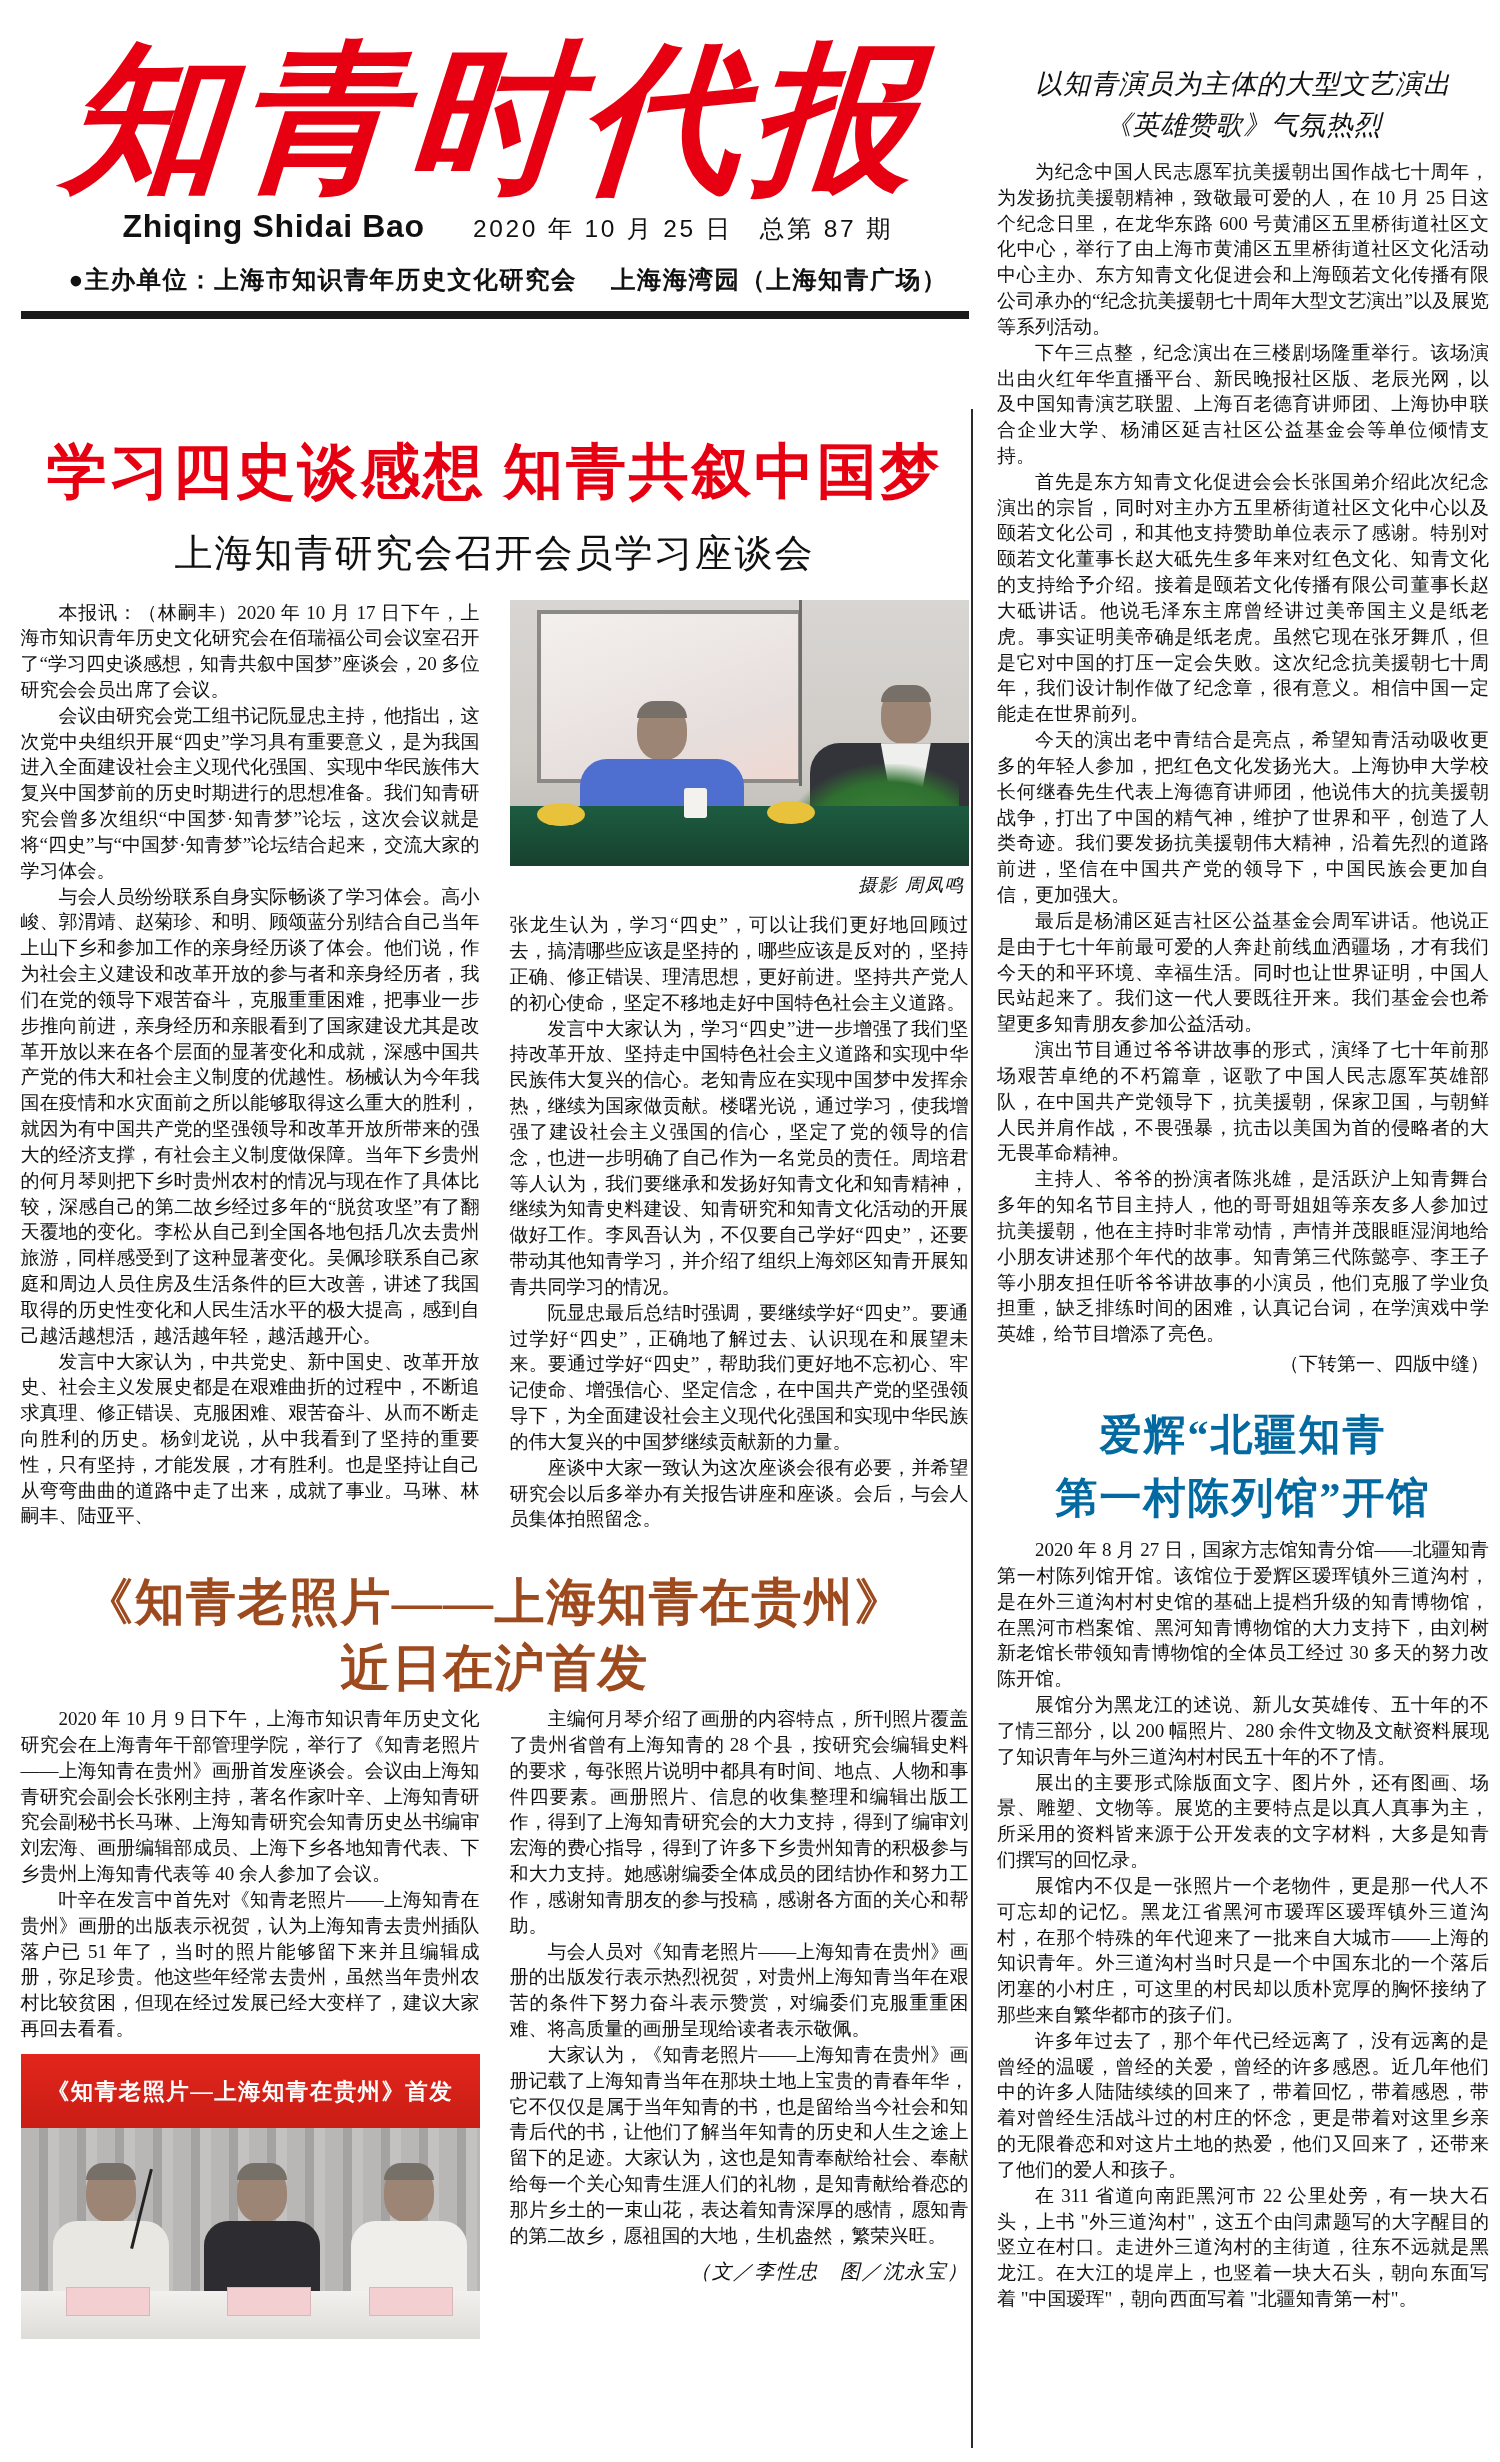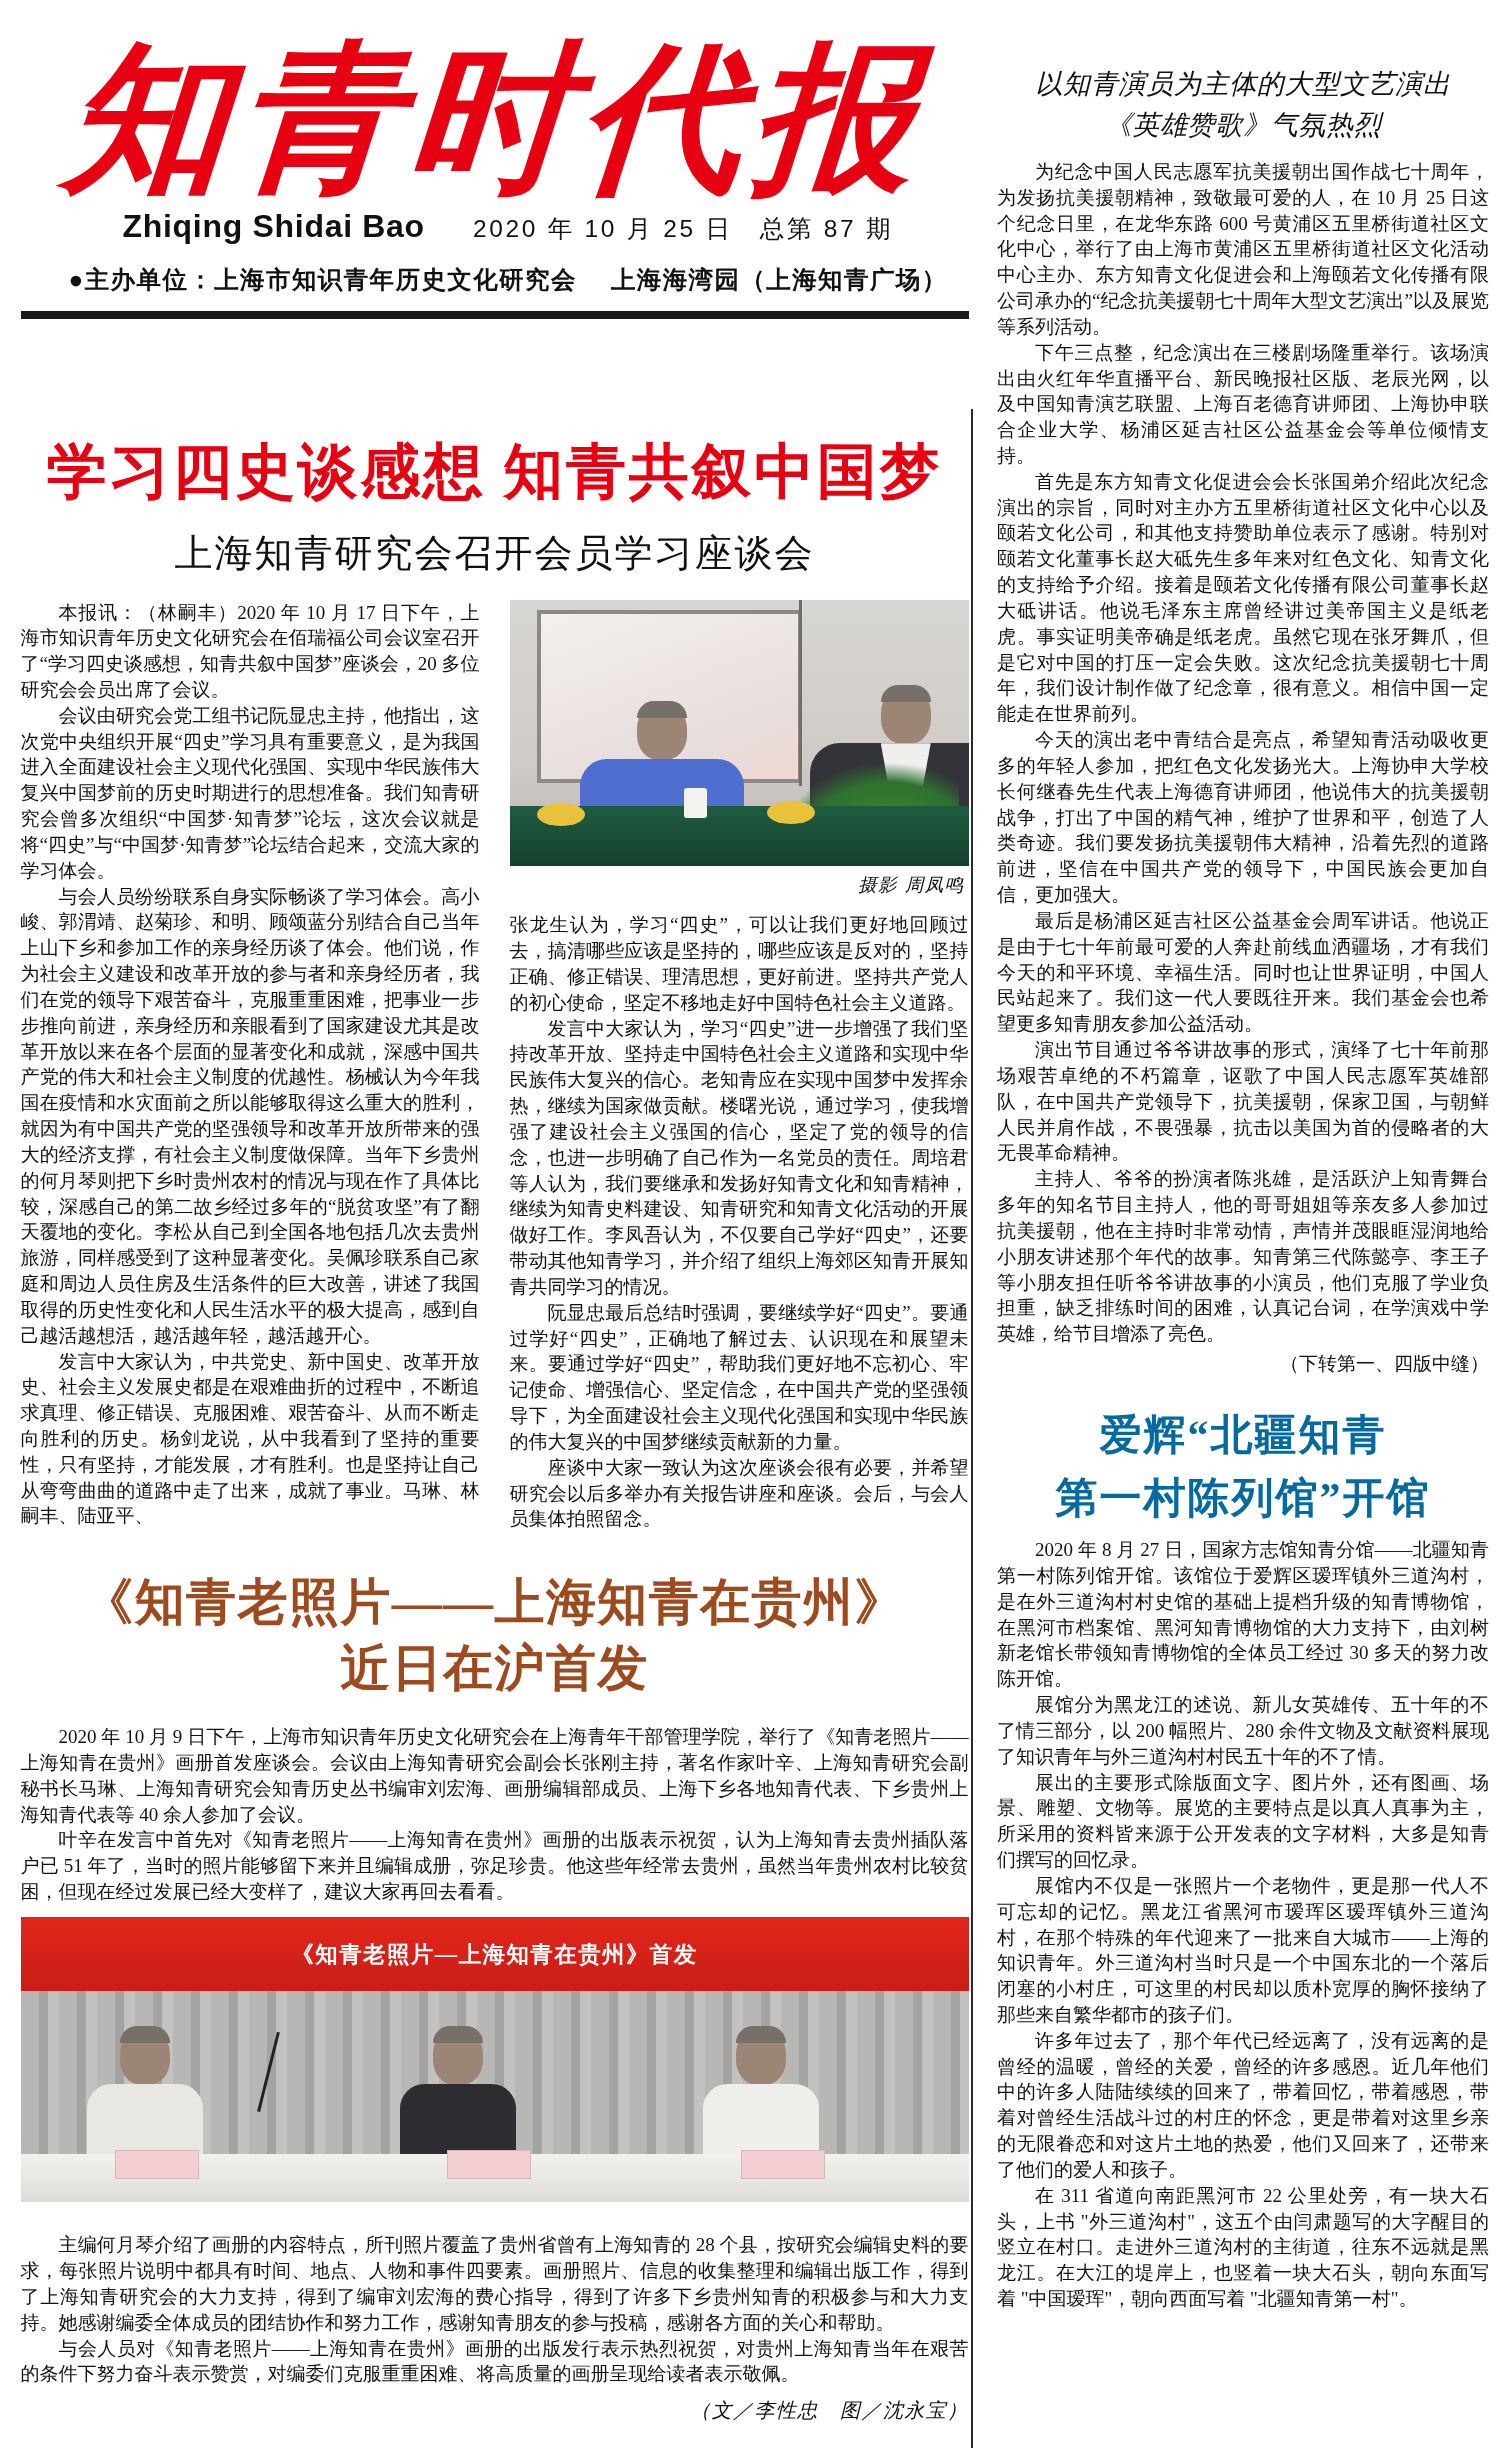--- a/index.html
+++ b/index.html
@@ -50,21 +50,21 @@
                   background:#efefed;clip-path:polygon(0 0,100% 0,70% 100%,30% 100%);}
   .p1-table{position:absolute;left:0;bottom:0;width:100%;height:60px;background:linear-gradient(180deg,#1d5c40,#17402e);}
   .p1-cup{position:absolute;left:38%;bottom:48px;width:23px;height:30px;background:#f4f2ee;border-radius:2.7px;}
   .p1-fruit{position:absolute;width:48px;height:23px;border-radius:50%;background:#e8c23a;}
   .p1-plant{position:absolute;right:2%;bottom:0;width:177px;height:102px;
             background:radial-gradient(ellipse at 60% 80%,#3f8f3a 0%,#2f7030 55%,transparent 72%);}
   .caption{font-size:18.4px;text-align:right;margin:6.8px 4.1px 0 0;letter-spacing:1.4px;}
   
   .a2-head{color:#9c4a1e;font-weight:bold;font-size:50px;letter-spacing:1.4px;text-align:center;
            line-height:1.32;margin-top:37px;}
-  .a2-body{margin-top:23px;flex-direction:column;}
+  .a2-body{margin-top:5px;}
   
   .photo2{position:relative;width:100%;height:285px;margin-top:12.3px;overflow:hidden;background:#eab308;}
   .p2-banner{position:absolute;left:0;top:0;width:100%;height:26%;background:linear-gradient(180deg,#e2261c,#c91d15);
              display:flex;align-items:center;justify-content:center;}
   .p2-banner span{color:#fff;font-weight:bold;font-size:22.5px;letter-spacing:1.4px;white-space:nowrap;}
   .p2-curtain{position:absolute;left:0;top:26%;width:100%;height:58%;
               background:repeating-linear-gradient(90deg,#b9b7b5 0 17.7px,#a5a3a1 17.7px 27px,#c4c2c0 27px 38px);}
   .p2-man{position:absolute;top:38%;}
   .p2-man .torso{width:116px;height:82px;margin:2.7px auto 0;border-radius:24.5px 24.5px 0 0;}
   .p2-m1{left:7%;}  .p2-m1 .torso{background:#e9e7e2;}
@@ -179,20 +179,21 @@
             <div class="p2-mic"></div>
             <div class="p2-table"></div>
             <div class="p2-card" style="left:10%;"></div>
             <div class="p2-card" style="left:45%;"></div>
             <div class="p2-card" style="left:76%;"></div>
           </div>
         </div>
         <div class="col">
           <p class="body-p">主编何月琴介绍了画册的内容特点，所刊照片覆盖了贵州省曾有上海知青的 28 个县，按研究会编辑史料的要求，每张照片说明中都具有时间、地点、人物和事件四要素。画册照片、信息的收集整理和编辑出版工作，得到了上海知青研究会的大力支持，得到了编审刘宏海的费心指导，得到了许多下乡贵州知青的积极参与和大力支持。她感谢编委全体成员的团结协作和努力工作，感谢知青朋友的参与投稿，感谢各方面的关心和帮助。</p>
           <p class="body-p">与会人员对《知青老照片——上海知青在贵州》画册的出版发行表示热烈祝贺，对贵州上海知青当年在艰苦的条件下努力奋斗表示赞赏，对编委们克服重重困难、将高质量的画册呈现给读者表示敬佩。</p>
+          <p class="body-p">大家认为，《知青老照片——上海知青在贵州》画册记载了上海知青当年在那块土地上宝贵的青春年华，它不仅仅是属于当年知青的书，也是留给当今社会和知青后代的书，让他们了解当年知青的历史和人生之途上留下的足迹。大家认为，这也是知青奉献给社会、奉献给每一个关心知青生涯人们的礼物，是知青献给眷恋的那片乡土的一束山花，表达着知青深厚的感情，愿知青的第二故乡，愿祖国的大地，生机盎然，繁荣兴旺。</p>
           <div class="attr kai">（文／李性忠　图／沈永宝）</div>
         </div>
       </div>
     </div>
   </div>
 
   <div id="right-col">
 
     <div>
       <div class="a3-sub kai">

